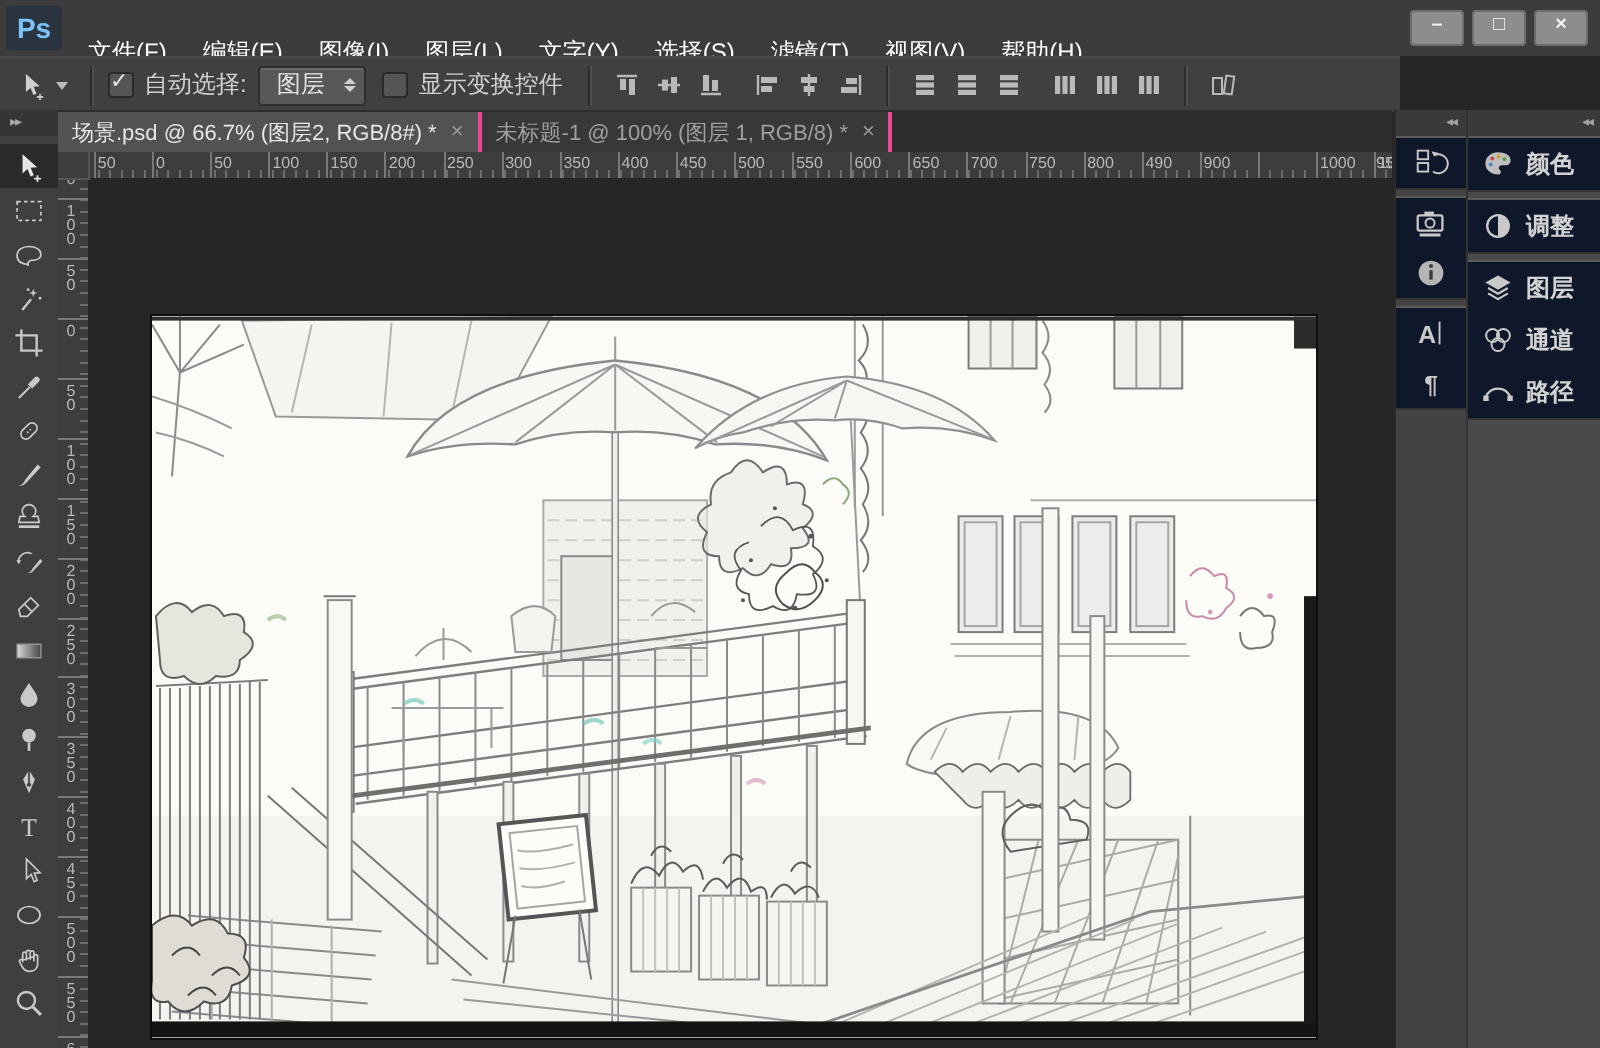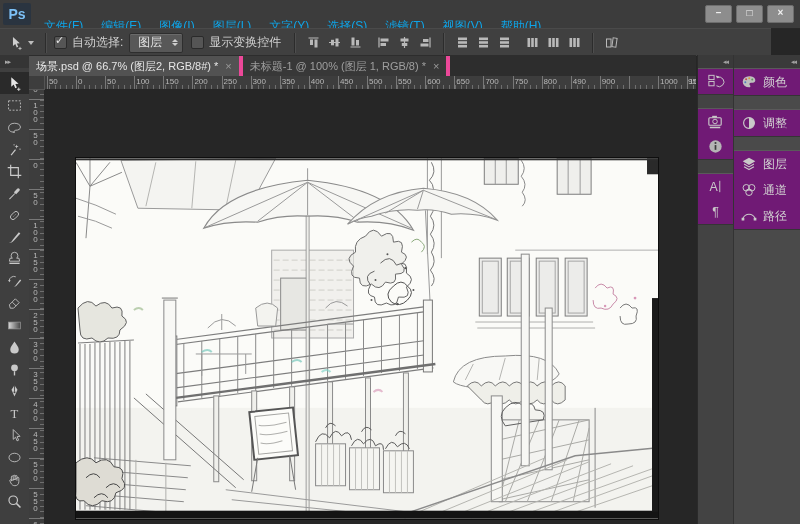--- a/index.html
+++ b/index.html
@@ -5,26 +5,26 @@
   html,body{margin:0;padding:0;background:#191919;}
   #app{position:relative;width:800px;height:524px;overflow:hidden;
        font-family:"Liberation Sans","DejaVu Sans",sans-serif;
        background:#262626;color:#d6d6d6;-webkit-font-smoothing:antialiased;}
   
   .menubar{position:absolute;left:0;top:0;width:800px;height:28px;background:#3c3c3c;
            border-bottom:1px solid #282828;display:flex;align-items:center;}
   .pslogo{width:28px;height:22px;margin:0 4px 0 3px;background:#2a3440;color:#7cc1f7;
           font-weight:bold;font-size:14px;display:flex;align-items:center;justify-content:center;
           border-radius:2px;}
-  .menu-item{font-size:12px;color:#0ea5e9;padding:0 9px;line-height:28px;cursor:default;margin-top:24px;}
+  .menu-item{font-size:12px;color:#ffffff;padding:0 9px;line-height:28px;cursor:default;margin-top:24px;}
   .winbtns{position:absolute;right:6px;top:5px;display:flex;gap:4px;}
   .winbtn{width:25px;height:16px;background:#8d8d8d;border:1px solid #6d6d6d;border-radius:2px;
           color:#f2f2f2;font-size:10px;line-height:14px;text-align:center;font-weight:bold;}
   
-  .optionsbar{position:absolute;left:0;top:28px;width:771px;height:27px;background:#404040;
+  .optionsbar{position:absolute;left:0;top:28px;width:700px;height:27px;background:#404040;
               border-top:1px solid #4a4a4a;border-bottom:1px solid #232323;
               display:flex;align-items:center;font-size:12px;color:#cfcfcf;}
   .opt-tool{display:flex;align-items:center;margin:0 4px 0 8px;}
   .caret{width:0;height:0;border-left:3.5px solid transparent;border-right:3.5px solid transparent;
          border-top:4px solid #bdbdbd;margin-left:4px;}
   .vsep{width:1px;height:20px;background:#2c2c2c;border-right:1px solid #4e4e4e;margin:0 7px;}
   .cb{width:11px;height:11px;background:#555;border:1px solid #2a2a2a;border-radius:2px;
       margin-right:5px;position:relative;flex:0 0 auto;}
   .cb.checked::after{content:"✓";position:absolute;left:0px;top:-3px;font-size:11px;color:#e8e8e8;}
   .opt-label{margin-right:6px;white-space:nowrap;}
@@ -43,21 +43,21 @@
   .toolcol{position:absolute;left:0;top:55px;width:29px;bottom:0;background:#3f3f3f;
            border-right:1px solid #252525;}
   .tool-collapse{height:13px;font-size:7px;color:#a8a8a8;text-align:left;padding-left:5px;
                  letter-spacing:-1px;line-height:13px;background:#353535;}
   .tool{width:29px;height:22px;display:flex;align-items:center;justify-content:center;color:#c9c9c9;}
   .tool.selected{background:#2a2a2a;color:#e6e6e6;}
   
   .tabbar{position:absolute;left:29px;top:55px;width:667px;height:21px;background:#2d2d2d;
           display:flex;align-items:flex-end;}
   .tab{height:20px;display:flex;align-items:center;padding:0 7px;font-size:11px;
-       white-space:nowrap;border-right:4px solid #ec4899;}
+       white-space:nowrap;border-right:2px solid #ec4899;}
   .tab.active{background:#525252;color:#e6e6e6;}
   .tab:not(.active){background:#383838;color:#9f9f9f;}
   .tab-close{margin-left:7px;color:#9a9a9a;font-size:11px;line-height:11px;}
   .hruler{position:absolute;left:29px;top:76px;width:667px;height:13px;background:#3d3d3d;
           border-bottom:1px solid #555;overflow:hidden;}
   .hruler .minor{position:absolute;left:15px;right:0;bottom:0;height:4px;
         background:repeating-linear-gradient(90deg,transparent 0 4.8px,#6e6e6e 4.8px 5.8px);}
   .hlab{position:absolute;top:1px;font-size:8px;color:#b8b8b8;}
   .htick{position:absolute;top:0;bottom:0;width:1px;background:#787878;}
   .corner{position:absolute;left:29px;top:76px;width:15px;height:13px;background:#3d3d3d;
@@ -73,22 +73,22 @@
   .canvas-img{position:absolute;left:76px;top:158px;width:582px;height:361px;background:#fbfbf9;
               outline:1px solid #0e0e0e;}
   .canvas-img svg{display:block;}
   
   .dockicons{position:absolute;left:697px;top:55px;width:35px;bottom:0;background:#434343;
              border-left:1px solid #2a2a2a;}
   .dockpanels{position:absolute;left:733px;top:55px;width:67px;bottom:0;background:#4a4a4a;
               border-left:1px solid #333;}
   .dock-head{height:13px;font-size:7px;color:#a0a0a0;text-align:right;padding-right:5px;
              line-height:13px;letter-spacing:-1px;background:#3a3a3a;}
-  .dock-group{background:#701a75;border-top:1px solid #5a5a5a;border-bottom:1px solid #353535;
-              margin-bottom:13px;}
+  .dock-group{background:#0f172a;border-top:1px solid #5a5a5a;border-bottom:1px solid #353535;
+              margin-bottom:3px;font-weight:bold;}
   .dicon-row{height:25px;display:flex;align-items:center;justify-content:center;}
   .dpanel-row{height:26px;display:flex;align-items:center;gap:5px;padding-left:6px;
               font-size:12px;color:#d2d2d2;}
   .dpanel-row svg{flex:0 0 auto;}
 </style>
 </head>
 <body>
 
 <div id="app">
 

